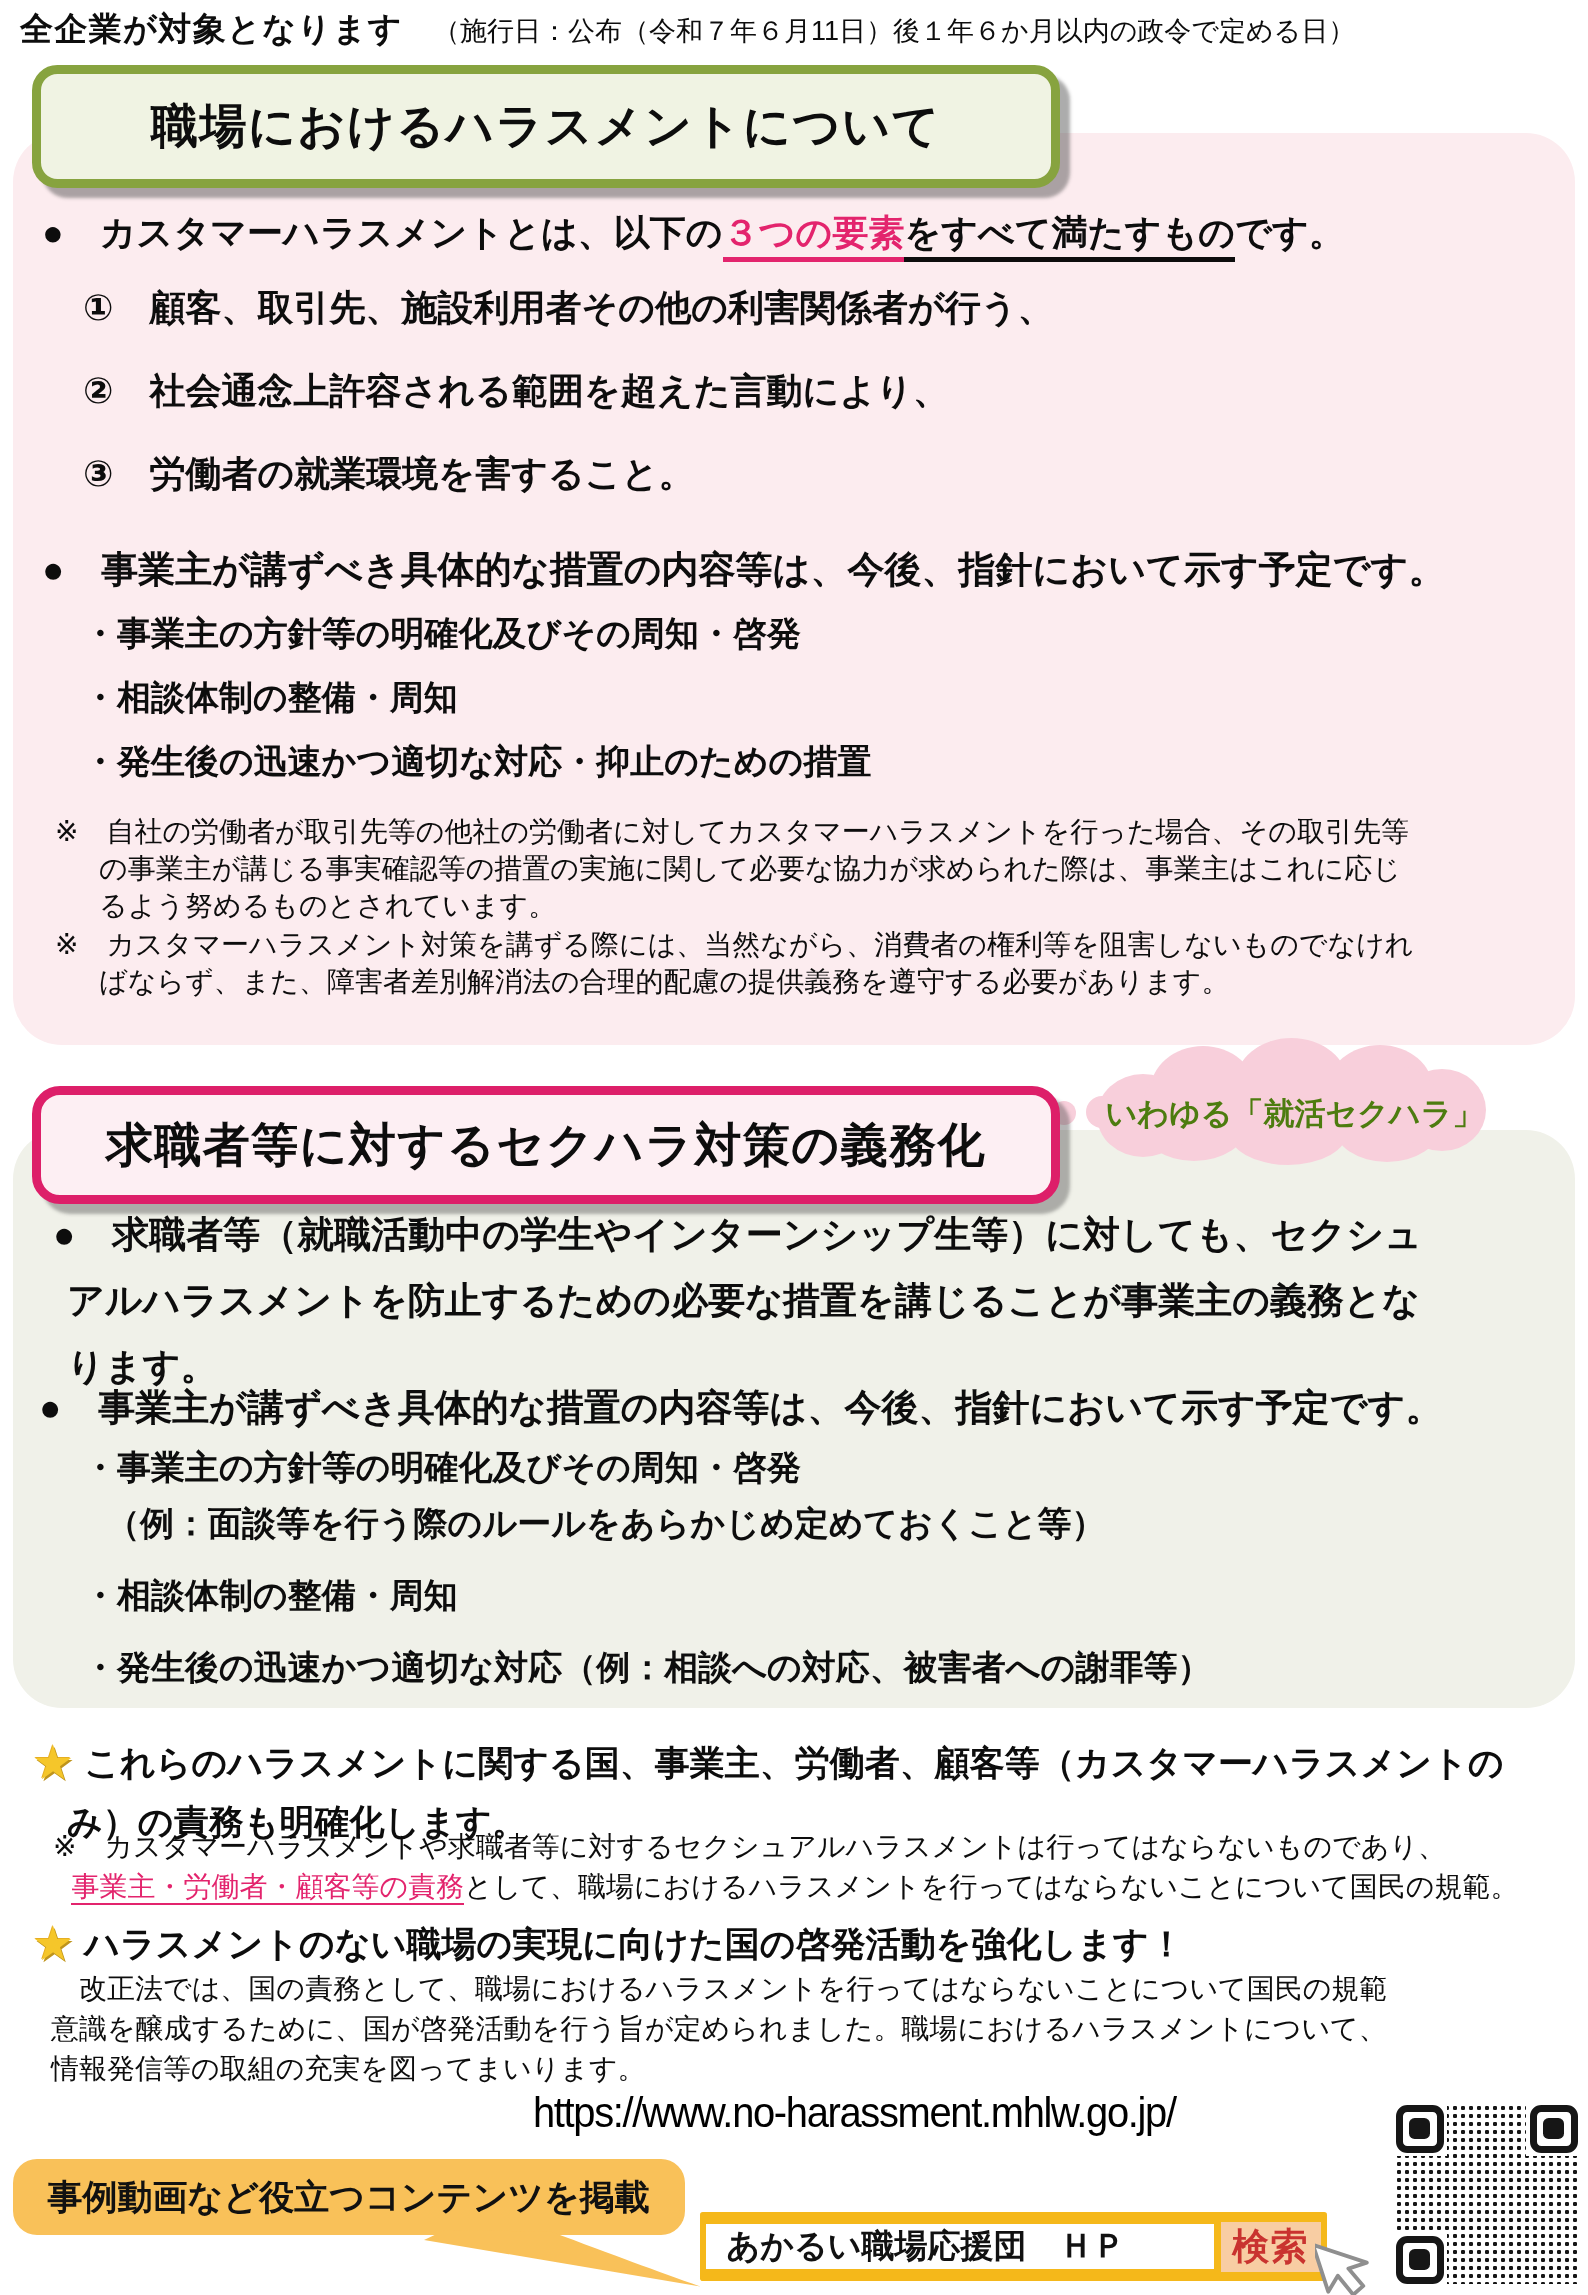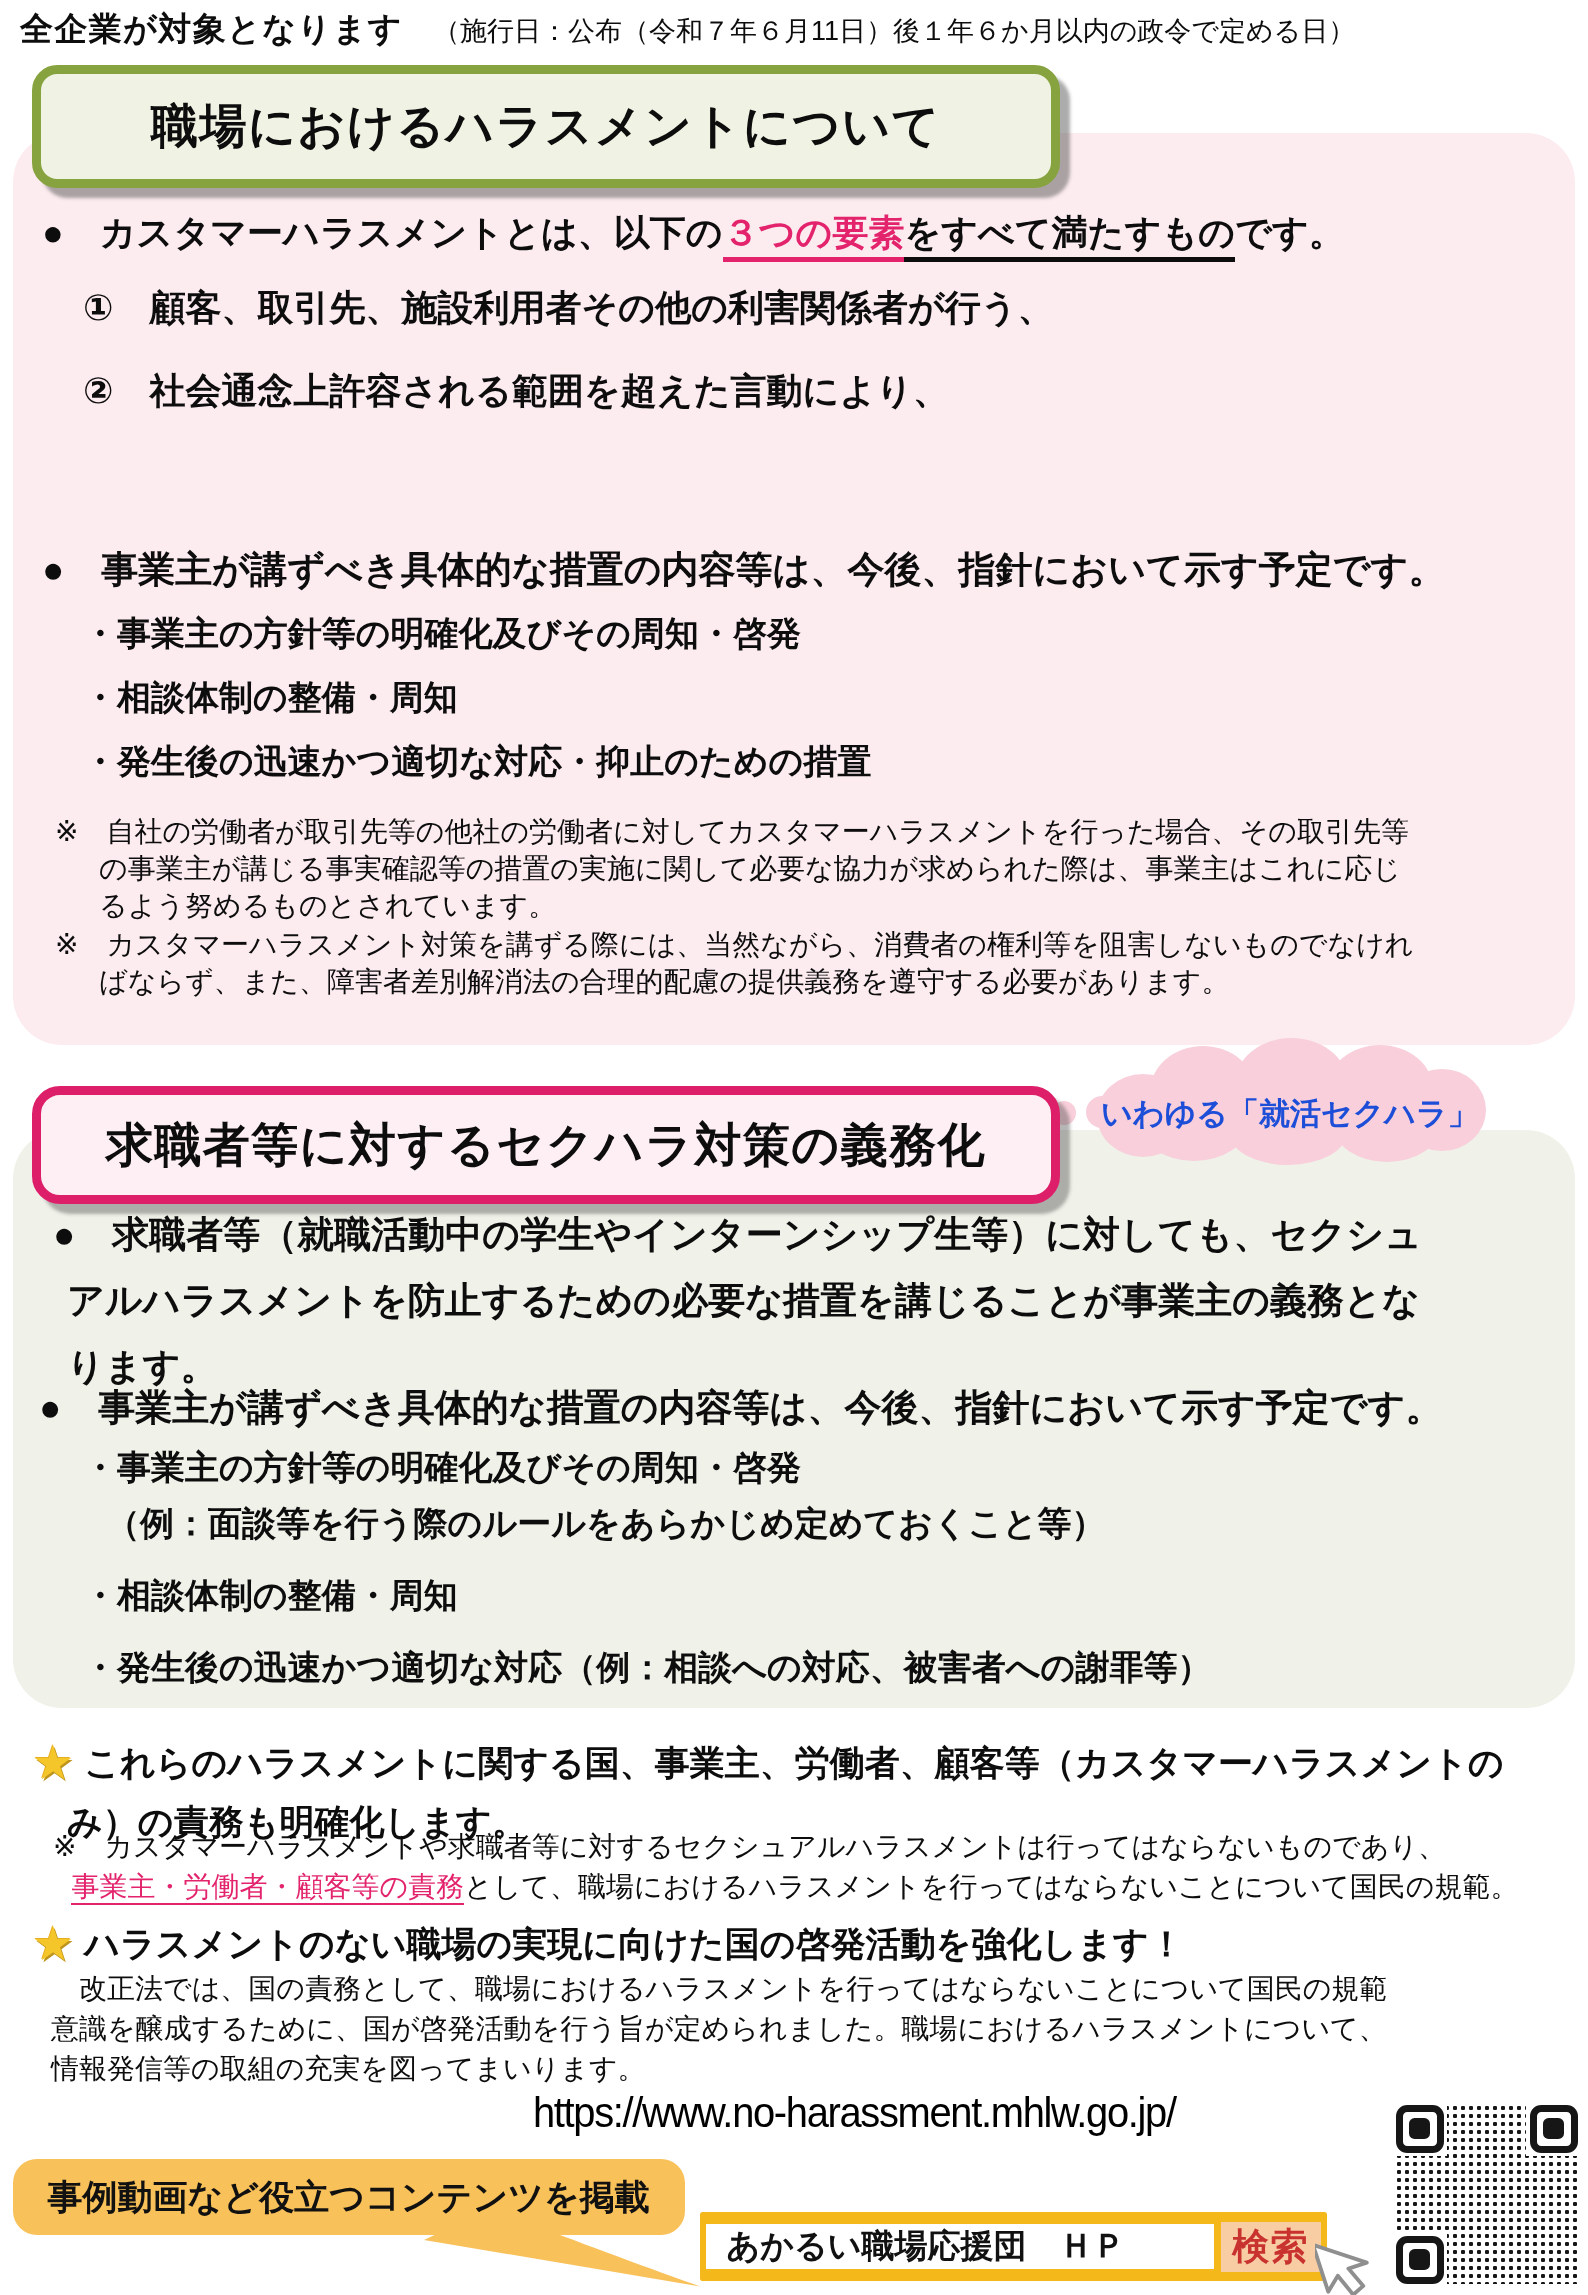--- a/index.html
+++ b/index.html
@@ -40,22 +40,22 @@
 
   .lead2{line-height:66px;}
   .star{color:#f5c62a;text-shadow:1.4px 2.1px 0 #bf941c,-0.7px -0.7px 0 #e6ae22;font-size:47px;vertical-align:-4.2px;margin-right:10px;}
   .starline{font-size:35px;font-weight:700;line-height:59px;}
   .para{font-size:28px;font-weight:400;line-height:40px;}
 
   
   .dot{border-radius:50%;background:#f8cfdb;}
   .cloud{left:1101px;top:1049px;width:387px;height:114px;}
   .cloud i{position:absolute;border-radius:50%;background:#f8cfdb;display:block;}
-  .cloud-label{position:absolute;left:0;top:44px;width:387px;
-    font-size:31px;font-weight:700;color:#1d4ed8;z-index:2;}
+  .cloud-label{position:absolute;left:0;top:44px;width:387px;text-align:center;
+    font-size:31px;font-weight:700;color:#4d7c0f;z-index:2;}
 
   
   .url{font-size:42px;font-weight:400;letter-spacing:-1.4px;color:#000;transform:scaleX(.95);transform-origin:left;}
   .bubble{left:12.7px;top:2159px;width:672px;height:76px;background:#f9c159;border-radius:24px;
     display:flex;align-items:center;justify-content:center;}
   .bubble-label{font-size:35px;font-weight:700;color:#111;}
   .search{left:700px;top:2212px;width:627px;height:69px;background:#f5b81a;border-radius:2.8px;
     display:flex;align-items:center;padding:6.4px;box-sizing:border-box;z-index:2;}
   .search-input{flex:1;background:#ffffff;display:flex;align-items:center;padding-left:20px;
     font-size:33px;font-weight:700;color:#111;}
@@ -87,20 +87,21 @@
   <div class="abs tbox tbox-green">
     <span class="tbox-label">職場におけるハラスメントについて</span>
   </div>
 
   <div class="abs line fs54" style="left:42px;top:209px;width:1518px;">
     <span>●　カスタマーハラスメントとは、以下の</span><span class="pink-ul">３つの要素</span><span class="black-ul">をすべて満たすもの</span><span>です。</span>
   </div>
 
   <div class="abs line fs54" style="left:83px;top:284px;">①　顧客、取引先、施設利用者その他の利害関係者が行う、</div>
   <div class="abs line fs54" style="left:83px;top:367px;">②　社会通念上許容される範囲を超えた言動により、</div>
+  <div class="abs line fs54" style="left:83px;top:450px;">③　労働者の就業環境を害すること。</div>
 
   <div class="abs line fs53" style="left:42px;top:545px;">●　事業主が講ずべき具体的な措置の内容等は、今後、指針において示す予定です。</div>
   <div class="abs line fs48" style="left:83px;top:611px;">・事業主の方針等の明確化及びその周知・啓発</div>
   <div class="abs line fs48" style="left:83px;top:675px;">・相談体制の整備・周知</div>
   <div class="abs line fs48" style="left:83px;top:739px;">・発生後の迅速かつ適切な対応・抑止のための措置</div>
 
   <div class="abs note preline" style="left:55px;top:813px;width:1504px;padding-left:44px;text-indent:-44px;">※　自社の労働者が取引先等の他社の労働者に対してカスタマーハラスメントを行った場合、その取引先等
 の事業主が講じる事実確認等の措置の実施に関して必要な協力が求められた際は、事業主はこれに応じ
 るよう努めるものとされています。</div>
   <div class="abs note preline" style="left:55px;top:926px;width:1504px;padding-left:44px;text-indent:-44px;">※　カスタマーハラスメント対策を講ずる際には、当然ながら、消費者の権利等を阻害しないものでなけれ

